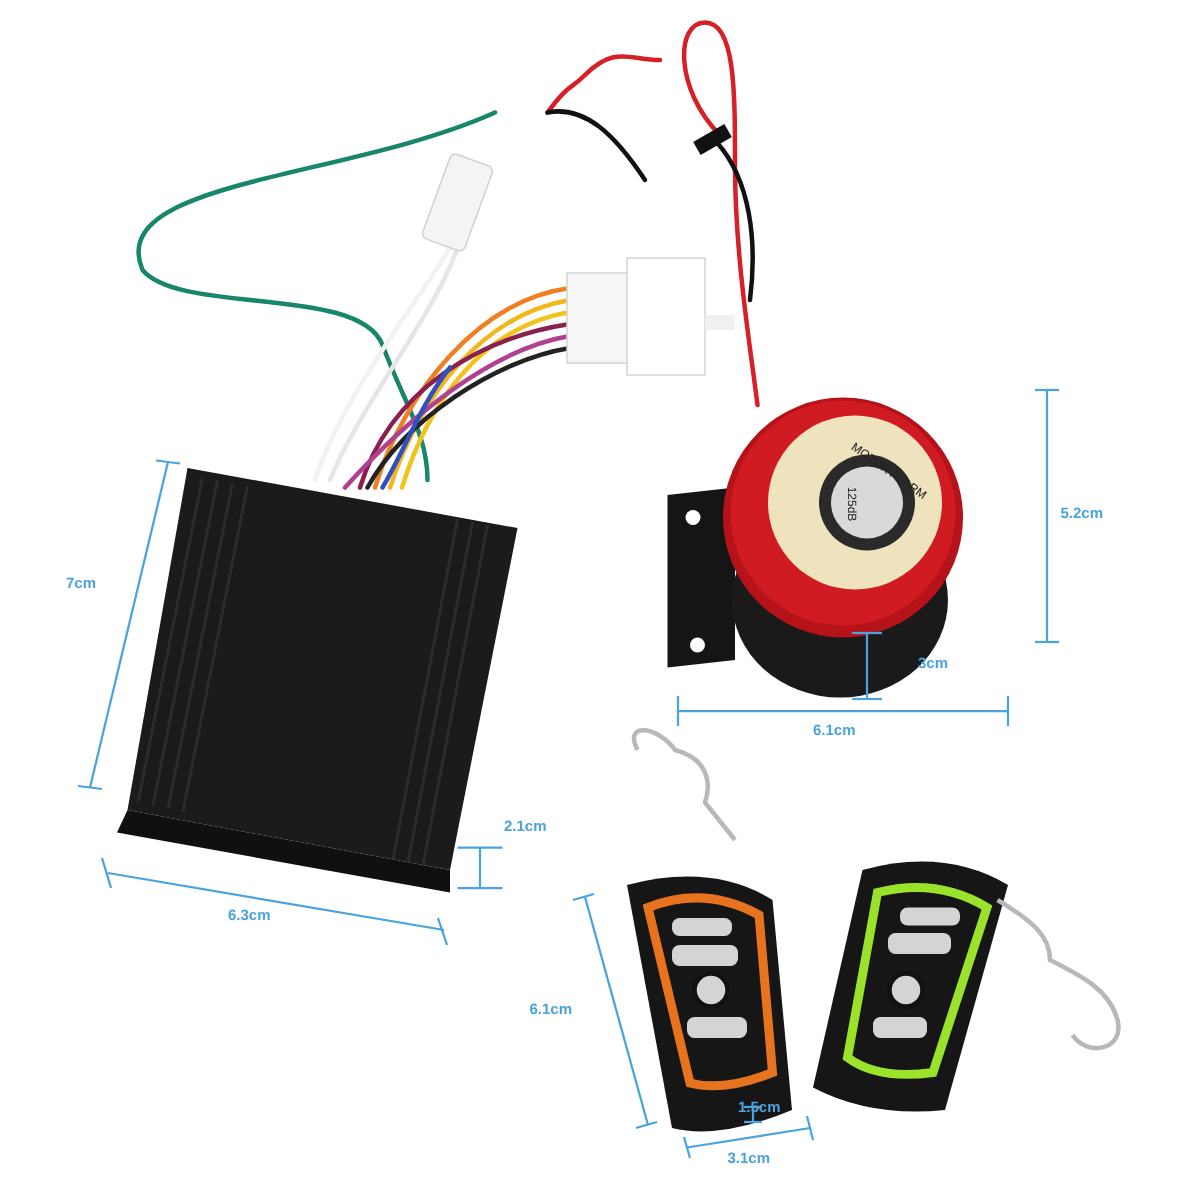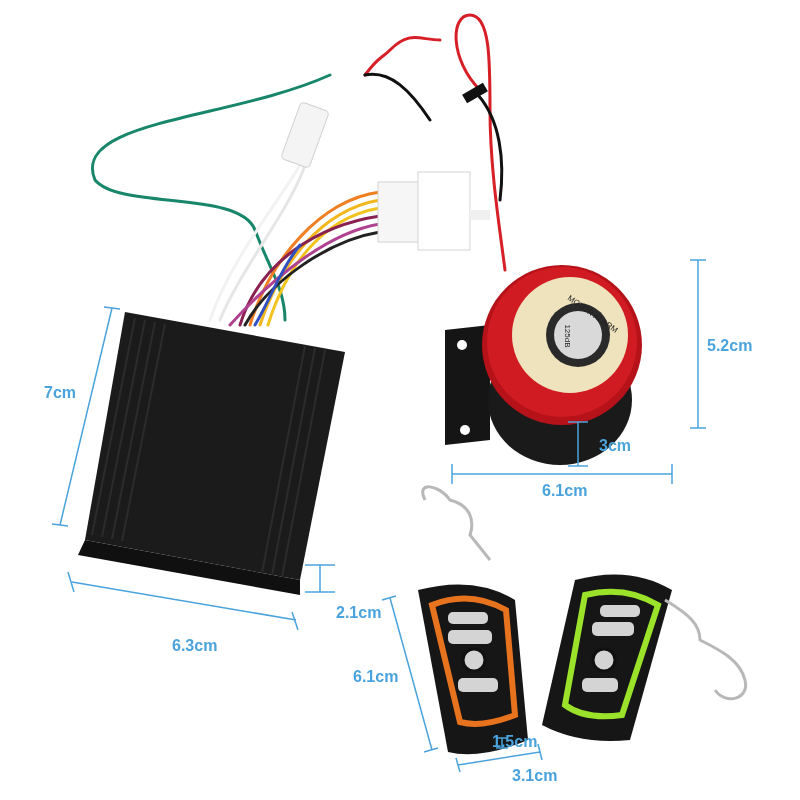--- a/index.html
+++ b/index.html
@@ -1,18 +1,18 @@
 <!DOCTYPE html>
 <html><head>
   <meta charset="utf-8">
   <style>
     html, body { margin: 0; padding: 0; background: #ffffff; }
     body { width: 800px; height: 800px; overflow: hidden; position: relative; font-family: "Liberation Sans", sans-serif; }
     #scene { position: absolute; left: 0; top: 0; width: 800px; height: 800px; }
-    .dim-label { position: absolute; color: #4aa3dc; font-family: "Liberation Sans", sans-serif; font-weight: bold; font-size: 16px; white-space: nowrap; }
+    .dim-label { position: absolute; color: #4aa3dc; font-family: "Liberation Sans", sans-serif; font-weight: bold; font-size: 10px; white-space: nowrap; }
   </style>
 </head>
 <body>
 
 <svg id="scene" viewBox="0 0 800 800" xmlns="http://www.w3.org/2000/svg">
 
   <g fill="none" stroke-linecap="round">
     <path d="M330 75 C 230 120, 70 120, 95 180 C 120 210, 240 190, 255 230 C 270 270, 285 290, 285 320" stroke="#17866a" stroke-width="3"></path>
     <path d="M365 75 C 380 55, 380 60, 390 50 C 410 30, 420 40, 440 40" stroke="#d61f26" stroke-width="3"></path>
     <path d="M365 75 C 390 70, 410 90, 430 120" stroke="#111" stroke-width="3"></path>
@@ -110,20 +110,20 @@
     <line x1="458" y1="765" x2="540" y2="752"></line>
       <line x1="456" y1="758" x2="460" y2="772"></line>
       <line x1="538" y1="744" x2="542" y2="760"></line>
     <line x1="502" y1="738" x2="502" y2="748"></line>
       <line x1="496" y1="738" x2="508" y2="738"></line>
       <line x1="496" y1="748" x2="508" y2="748"></line>
   </g>
 </svg>
 
 <span class="dim-label" style="left:44px;top:384px;">7cm</span>
-<span class="dim-label" style="left:172px;top:605px;margin-top:32px;">6.3cm</span>
-<span class="dim-label" style="left:336px;top:604px;">2.1cm</span>
+<span class="dim-label" style="left:152px;top:605px;">6.3cm</span>
+<span class="dim-label" style="left:336px;top:546px;">2.1cm</span>
 <span class="dim-label" style="left:707px;top:337px;">5.2cm</span>
 <span class="dim-label" style="left:542px;top:482px;">6.1cm</span>
-<span class="dim-label" style="left:599px;top:437px;">3cm</span>
+<span class="dim-label" style="left:612px;top:437px;">3cm</span>
 <span class="dim-label" style="left:353px;top:668px;">6.1cm</span>
-<span class="dim-label" style="left:512px;top:767px;">3.1cm</span>
+<span class="dim-label" style="left:485px;top:767px;">3.1cm</span>
 <span class="dim-label" style="left:492px;top:733px;">1.5cm</span>
 
 </body></html>

